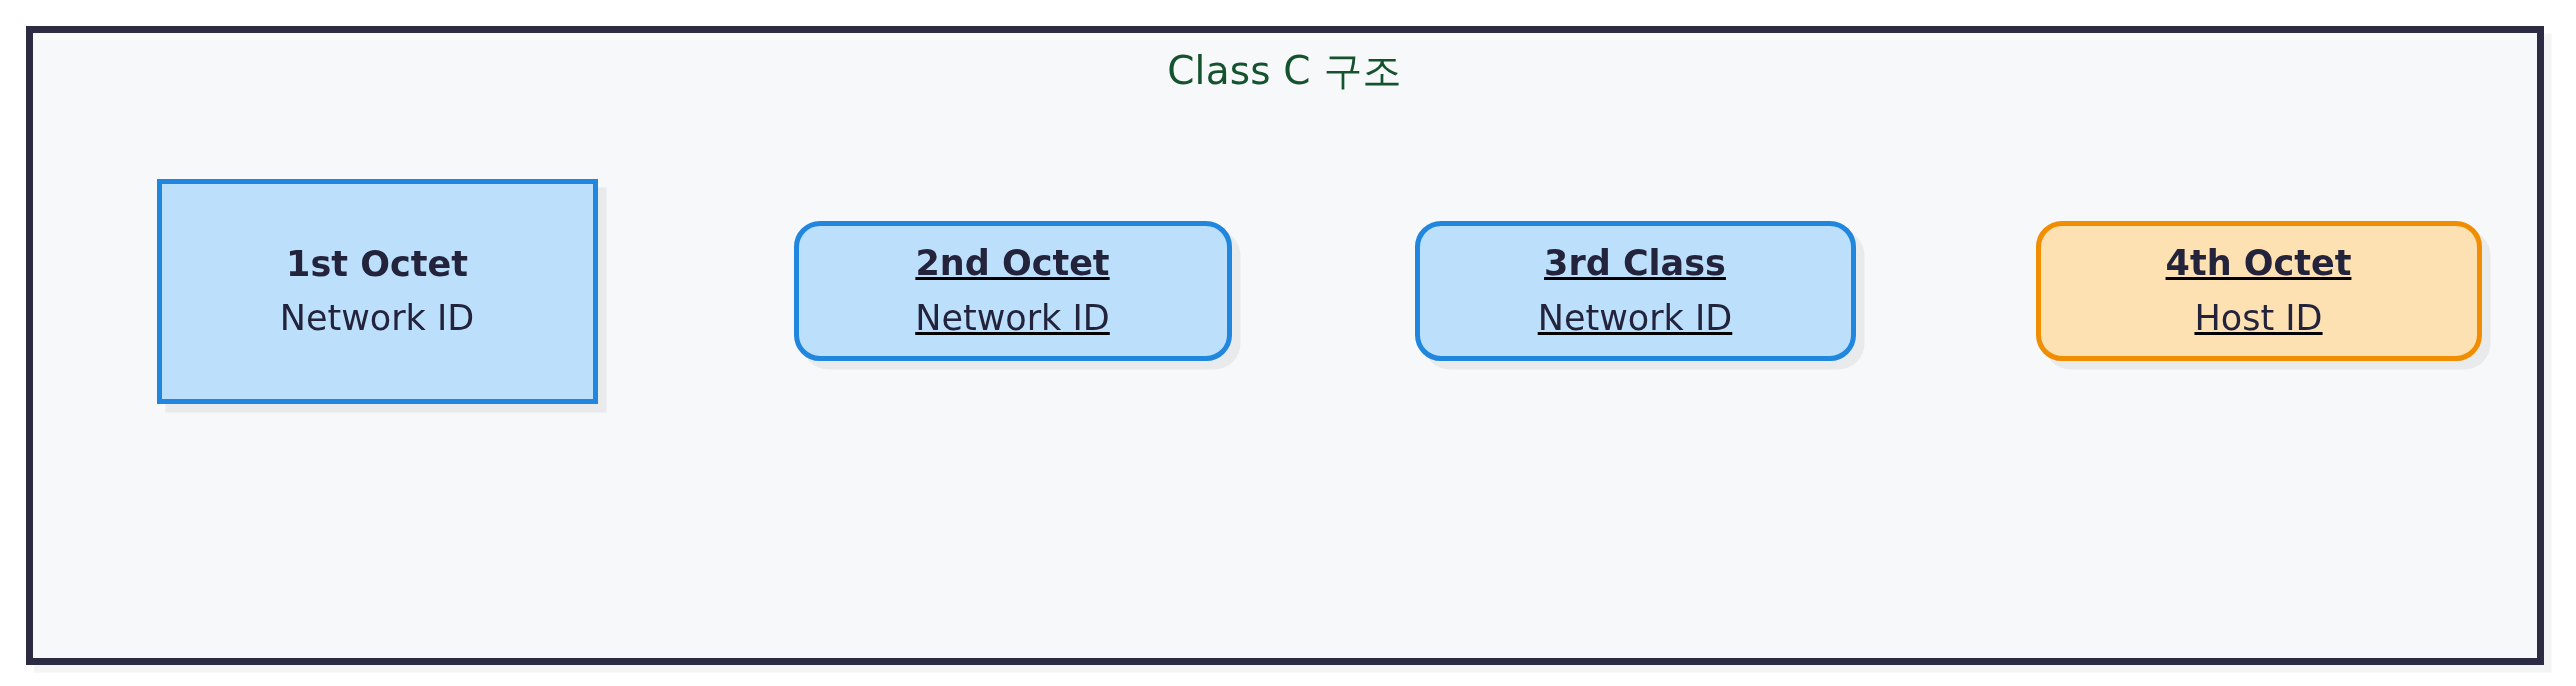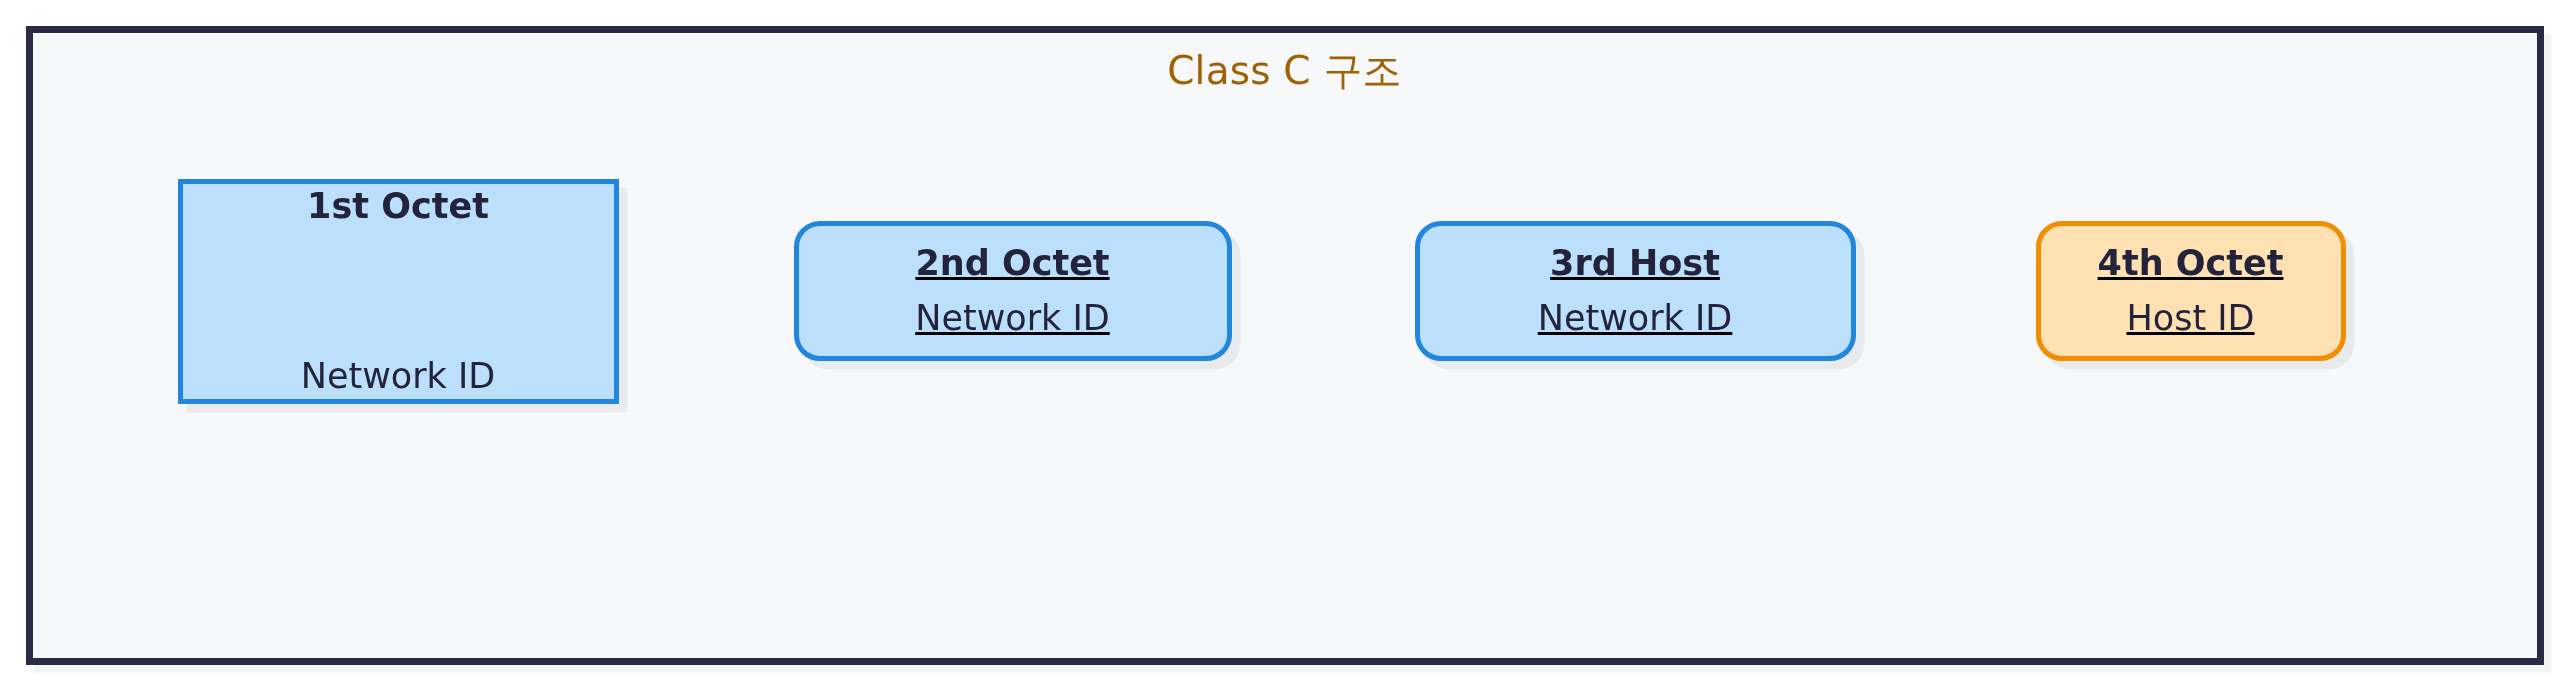--- a/index.html
+++ b/index.html
@@ -29,21 +29,21 @@
 
   
   #diagram-title {
     position: absolute;
     left: 0;
     top: 15.4px;
     width: 100%;
     text-align: center;
     font-size: 39px;
     font-weight: 400;
-    color: #a16207;
+    color: #14532d;
     letter-spacing: 0.2px;
     line-height: 1.2;
     white-space: nowrap;
   }
 
   
   .octet-box {
     position: absolute;
     box-sizing: border-box;
     display: flex;
@@ -73,44 +73,44 @@
     font-size: 35px;
     font-weight: 400;
     color: #23233c;
     line-height: 1.26;
     white-space: nowrap;
   }
   .octet-title + .octet-line { margin-top: 10.8px; }
   .octet-line + .octet-line  { margin-top: 7.7px; }
 
   
-  #octet-box-1 { left: 145px;  top: 146px; width: 441px; height: 225px; justify-content: space-between; }
+  #octet-box-1 { left: 124px;  top: 146px; width: 441px; height: 225px; }
   #octet-box-2 { left: 761px;  top: 188px; width: 438px; height: 140px; }
   #octet-box-3 { left: 1382px; top: 188px; width: 441px; height: 140px; }
-  #octet-box-4 { left: 2003px; top: 188px; width: 310px; height: 140px; }
+  #octet-box-4 { left: 2003px; top: 188px; width: 446px; height: 140px; }
 </style>
 </head>
 <body>
 
 <div id="diagram-frame">
 
   <div id="diagram-title">Class C 구조</div>
 
   <div class="octet-box square" id="octet-box-1">
     <div class="octet-title">1st Octet</div>
     <div class="octet-line">Network ID</div>
   </div>
 
   <div class="octet-box rounded" id="octet-box-2">
     <div class="octet-title">2nd Octet</div>
     <div class="octet-line">Network ID</div>
   </div>
 
   <div class="octet-box rounded" id="octet-box-3">
-    <div class="octet-title">3rd Host</div>
+    <div class="octet-title">3rd Class</div>
     <div class="octet-line">Network ID</div>
   </div>
 
   <div class="octet-box rounded accent" id="octet-box-4">
     <div class="octet-title">4th Octet</div>
     <div class="octet-line">Host ID</div>
   </div>
 
 </div>
 

